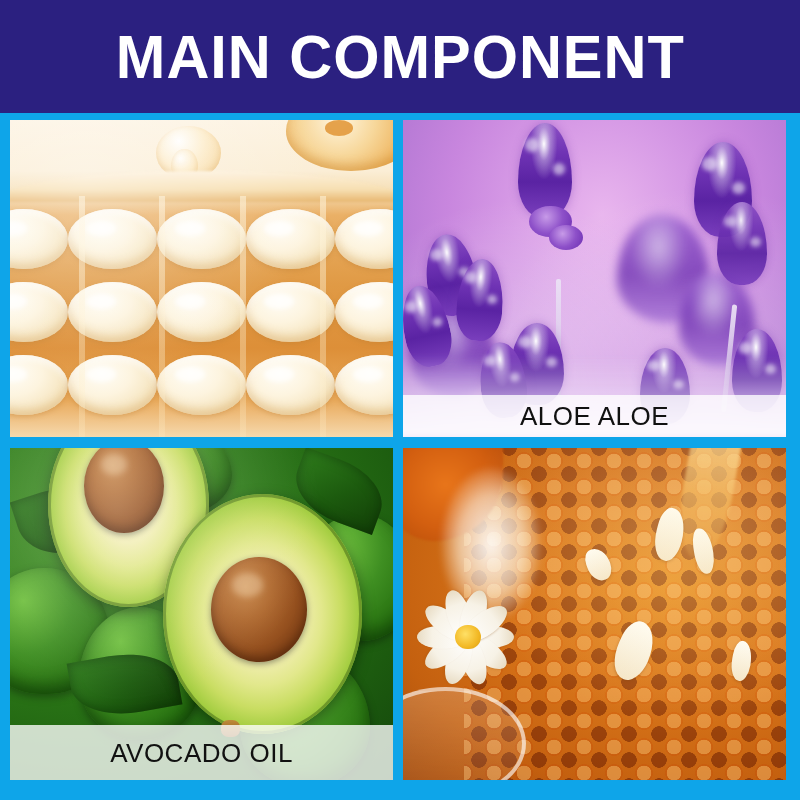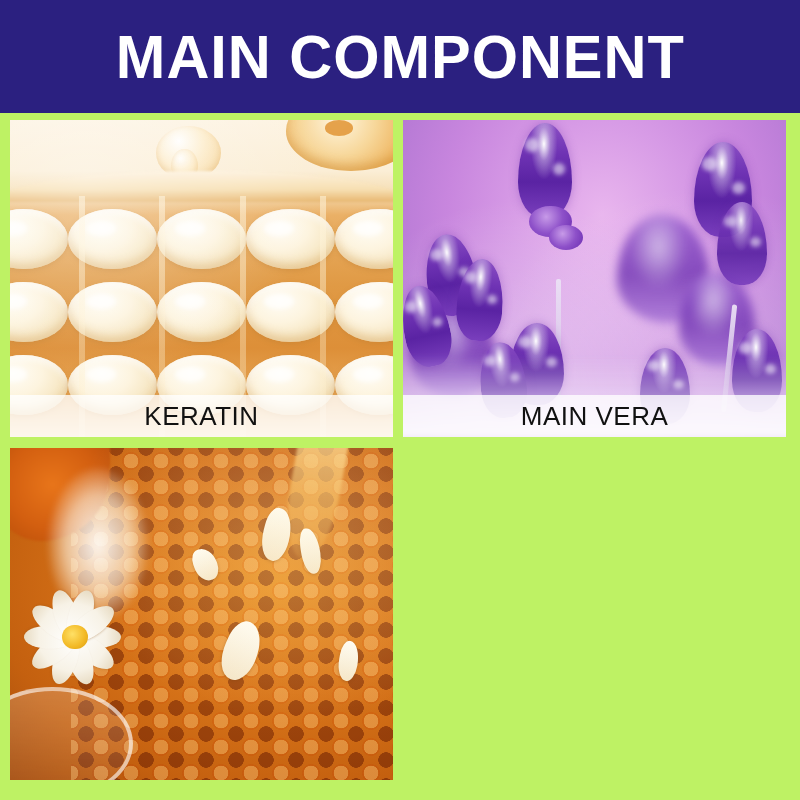--- a/index.html
+++ b/index.html
@@ -10,21 +10,21 @@
     height: 800px;
     background: #ffffff;
     font-family: "Liberation Sans", sans-serif;
     overflow: hidden;
   }
 
   .poster {
     position: relative;
     width: 800px;
     height: 800px;
-    background: #bef264;
+    background: #0ea5e9;
   }
 
   
   .header-band {
     position: absolute;
     left: 0; top: 0;
     width: 800px;
     height: 113px;
     background: #2b2080;
     display: flex;
@@ -440,23 +440,20 @@
           <div class="egg"></div>
         </div>
 
         <div class="keratin-tray-v" style="left:18%"></div>
         <div class="keratin-tray-v" style="left:39%"></div>
         <div class="keratin-tray-v" style="left:60%"></div>
         <div class="keratin-tray-v" style="left:81%"></div>
         <div class="keratin-sheen"></div>
       </div>
 
-      <div class="tile-label">
-        <span class="tile-label-text">KERATIN</span>
-      </div>
     </div>
 
     <div class="tile">
       <div class="tile-art art-lavender">
         <div class="lav-haze"></div>
 
         <div class="lav-blur" style="left:56%; top:30%; width:24%; height:34%;"></div>
         <div class="lav-blur" style="left:72%; top:48%; width:20%; height:30%;"></div>
         <div class="lav-blur" style="left:2%;  top:58%; width:22%; height:30%;"></div>
 
@@ -475,24 +472,53 @@
 
         <div class="lav-spike" style="left:28%; top:64%; width:14%; height:26%;"></div>
         <div class="lav-spike" style="left:20%; top:70%; width:12%; height:24%; transform: rotate(-6deg);"></div>
         <div class="lav-spike" style="left:62%; top:72%; width:13%; height:24%;"></div>
         <div class="lav-spike" style="left:86%; top:66%; width:13%; height:26%;"></div>
 
         <div class="lav-base"></div>
       </div>
 
       <div class="tile-label">
-        <span class="tile-label-text">MAIN VERA</span>
+        <span class="tile-label-text">ALOE ALOE</span>
       </div>
     </div>
 
+    <div class="tile">
+      <div class="tile-art art-avocado">
+
+        <div class="avo-whole" style="left:-8%;  top:36%; width:34%; height:38%;"></div>
+        <div class="avo-whole" style="left:18%;  top:48%; width:32%; height:40%;"></div>
+        <div class="avo-whole" style="left:60%;  top:62%; width:34%; height:40%;"></div>
+        <div class="avo-whole" style="left:76%;  top:20%; width:30%; height:38%;"></div>
+        <div class="avo-whole" style="left:30%;  top:-6%; width:28%; height:26%;"></div>
+
+        <div class="avo-leaf" style="left:2%;  top:12%; width:22%; height:20%; transform: rotate(-18deg);"></div>
+        <div class="avo-leaf" style="left:74%; top:4%;  width:24%; height:18%; transform: rotate(20deg);"></div>
+        <div class="avo-leaf" style="left:16%; top:62%; width:28%; height:18%; transform: rotate(-10deg);"></div>
+
+        <div class="avo-half" style="left:10%; top:-14%; width:42%; height:62%;">
+          <div class="avo-pit" style="left:22%; top:18%; width:50%; height:46%;"></div>
+        </div>
+
+        <div class="avo-half" style="left:40%; top:14%; width:52%; height:72%;">
+          <div class="avo-pit" style="left:24%; top:26%; width:48%; height:44%;"></div>
+        </div>
+        <div class="avo-stemnub" style="left:55%; top:82%;"></div>
+
+        <div class="avo-gloss"></div>
+      </div>
+
+      <div class="tile-label tall">
+        <span class="tile-label-text">AVOCADO OIL</span>
+      </div>
+    </div>
 
     <div class="tile">
       <div class="tile-art art-beeswax">
         <div class="comb"></div>
         <div class="comb2"></div>
         <div class="honey-pool"></div>
         <div class="honey-drizzle"></div>
 
         <div class="wax-flake" style="left:66%; top:18%; width:7%;  height:16%; transform: rotate(14deg);"></div>
         <div class="wax-flake" style="left:76%; top:24%; width:5%;  height:14%; transform: rotate(-8deg);"></div>

